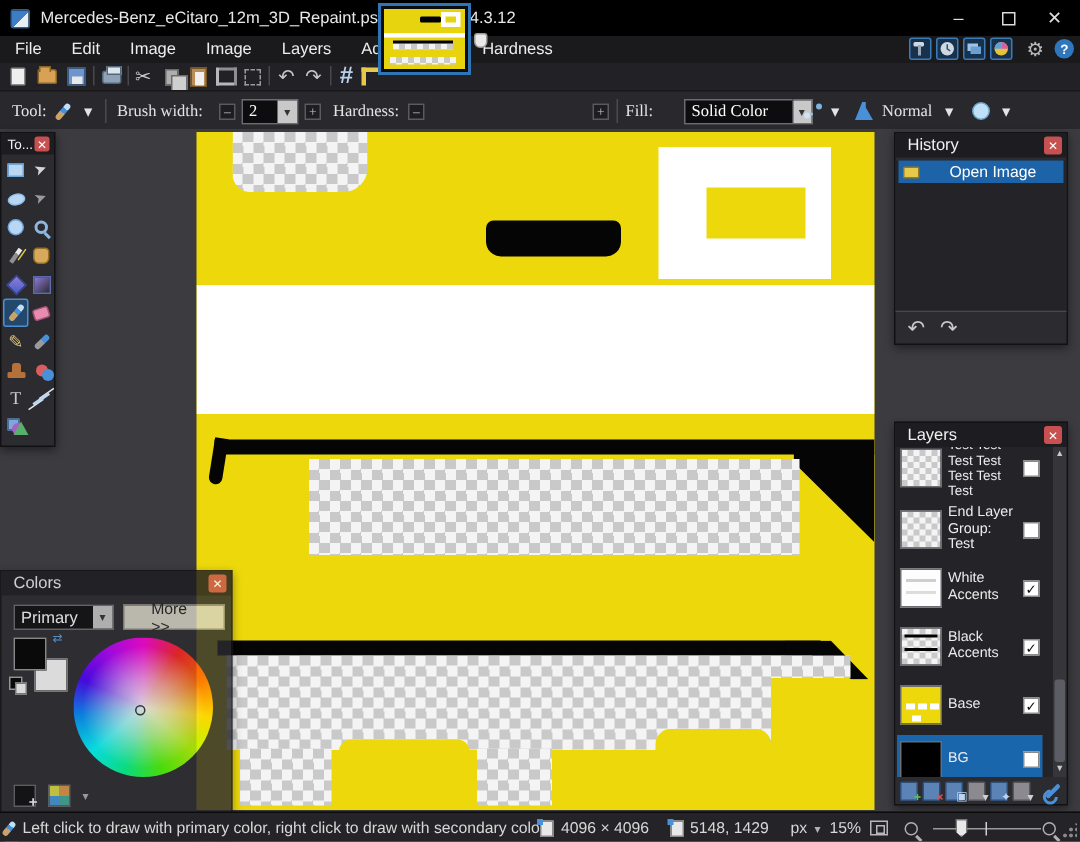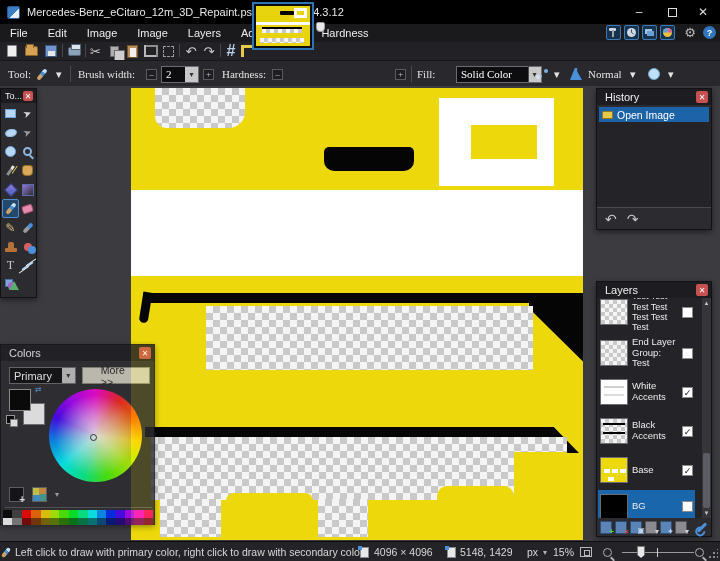--- a/index.html
+++ b/index.html
@@ -132,21 +132,21 @@
   .tc-text{color:#c9c9c9;font-size:12px;font-family:"Liberation Serif","DejaVu Serif",serif;}
   .tc-line{width:13px;height:2px;background:#b9d7f2;transform:rotate(-35deg);box-shadow:-5px 1px 0 -0.5px #e8e8e8,5px -1px 0 -0.5px #e8e8e8;}
   .tc-shapes{position:relative;width:12px;height:11px;}
   .tc-shapes .s1{position:absolute;left:0;top:0;width:8px;height:8px;background:#7fa8d9;border:1px solid #4a6f9e;}
   .tc-shapes .s2{position:absolute;left:3px;top:3px;width:8px;height:8px;border-radius:50%;background:#a75fc9;}
   .tc-shapes .s3{position:absolute;right:-2px;top:2px;width:0;height:0;border-left:5px solid transparent;border-right:5px solid transparent;border-bottom:9px solid #59b06a;}
 
   
   .histpanel{left:596px;top:88px;width:116px;height:142px;}
   .hlist{position:relative;height:100px;background:#242428;}
-  .hitem{display:flex;align-items:center;gap:4px;height:15px;background:#1c63a8;color:#fff;font-size:10.5px;padding-left:3px;margin:2px;}
+  .hitem{display:flex;align-items:center;gap:20px;height:15px;background:#1c63a8;color:#fff;font-size:10.5px;padding-left:3px;margin:2px;}
   .hfolder{width:11px;height:8px;background:#e6c84a;border:1px solid #96781f;border-radius:1px;}
   .hbtns{display:flex;align-items:center;gap:10px;height:22px;border-top:1px solid #48484e;padding-left:8px;color:#c9c9c9;font-size:14px;}
 
   
   .layerspanel{left:596px;top:281px;width:116px;height:256px;display:flex;flex-direction:column;}
   .llist{position:relative;flex:1;background:#242428;overflow:hidden;}
   .lrow{position:absolute;left:1px;width:97px;display:flex;align-items:center;gap:4px;padding:2px;color:#ececec;font-size:9.5px;}
   .lrow.sel{background:#1a66ad;}
   .lthumb{flex:0 0 28px;height:26px;border:1px solid #6b6b72;background:#fff;position:relative;overflow:hidden;}
   .chk8{background:conic-gradient(#c9c9c9 25%,#f4f4f4 0 50%,#c9c9c9 0 75%,#f4f4f4 0);background-size:8px 8px;}
@@ -164,21 +164,21 @@
 
   
   .th-white{background:#fdfdfd;}
   .th-white i{position:absolute;left:3px;top:6px;width:20px;height:2px;background:#cfcfcf;box-shadow:0 8px 0 #dcdcdc;}
   .th-black i{position:absolute;left:2px;top:4px;width:22px;height:2px;background:#000;box-shadow:0 9px 0 #000;}
   .th-base{background:#EDD90B;}
   .th-base i{position:absolute;left:3px;top:11px;width:6px;height:4px;background:#fff;box-shadow:8px 0 0 #fff,16px 0 0 #fff,4px 8px 0 #fff;}
   .th-bg{background:#000;}
 
   
-  .colorspanel{left:0;top:344px;width:155px;height:181px;opacity:.82;}
+  .colorspanel{left:0;top:380px;width:155px;height:181px;opacity:.82;}
   .crow{display:flex;align-items:center;gap:6px;padding:6px 4px 0 8px;}
   .morebtn{height:17px;background:#d6d3c4;border:1px solid #8a8a80;color:#222;font-size:10.5px;padding:0 18px;display:flex;align-items:center;}
   .swatches{position:absolute;left:8px;top:44px;width:40px;height:40px;}
   .sw-sec{position:absolute;left:14px;top:14px;width:22px;height:22px;background:#fff;border:1px solid #777;}
   .sw-pri{position:absolute;left:0;top:0;width:22px;height:22px;background:#000;border:1px solid #999;}
   .sw-swap{position:absolute;left:26px;top:-4px;color:#5aa0e0;font-size:8px;}
   .sw-reset{position:absolute;left:-3px;top:26px;width:9px;height:9px;background:#000;border:1px solid #aaa;}
   .sw-reset::after{content:"";position:absolute;right:-4px;bottom:-4px;width:6px;height:6px;background:#fff;border:1px solid #888;}
   .wheel{position:absolute;left:48px;top:44px;width:93px;height:93px;border-radius:50%;
     background:radial-gradient(circle at 50% 50%,rgba(255,255,255,.95) 0%,rgba(255,255,255,.55) 30%,rgba(255,255,255,0) 62%),

